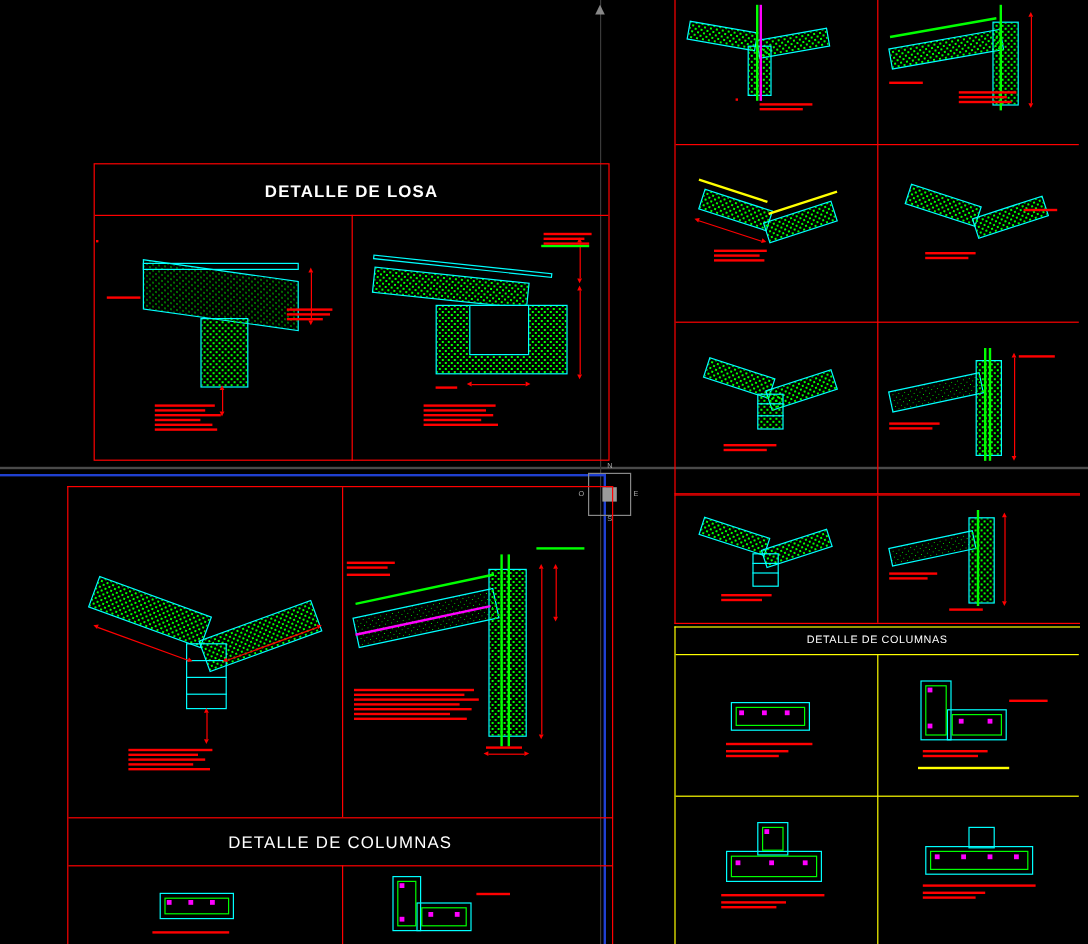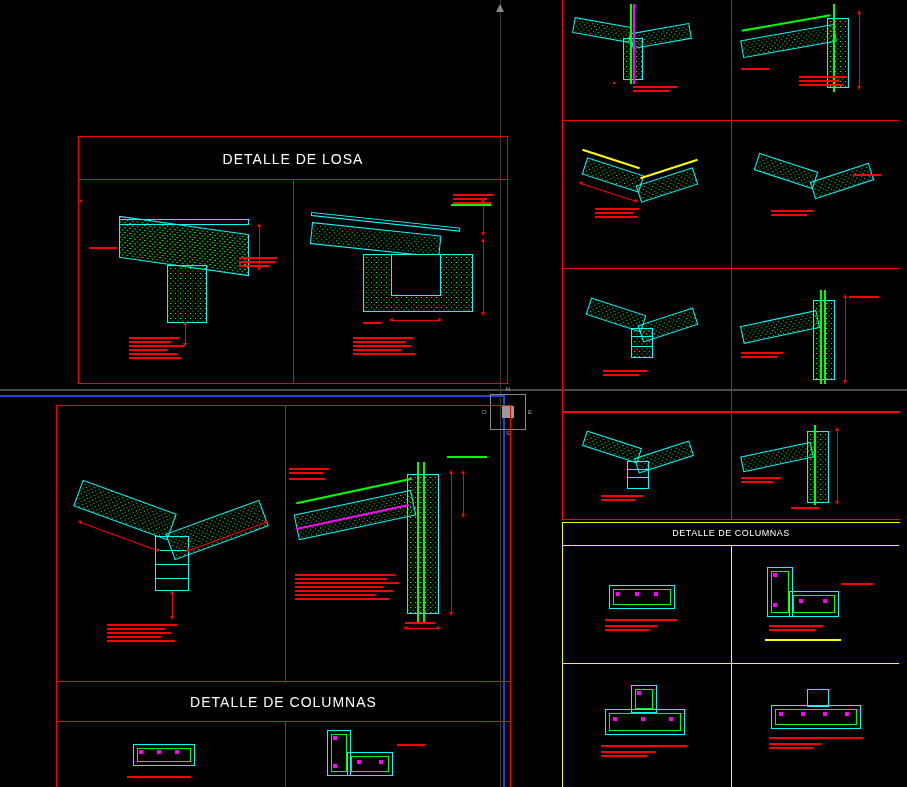--- a/index.html
+++ b/index.html
@@ -187,21 +187,21 @@
     <div class="lbl" style="left:16px; top:-8px;">N</div>
     <div class="lbl" style="left:16px; top:36px;">S</div>
     <div class="lbl" style="left:38px; top:15px;">E</div>
     <div class="lbl" style="left:-8px; top:15px;">O</div>
   </div>
 
   <div style="position:absolute; left:496px; top:4px;">
     <div style="width:0;height:0;border-left:4px solid transparent;border-right:4px solid transparent;border-bottom:8px solid #888;"></div>
   </div>
 
-  <div class="frame red-border" style="left:78px; top:136px; width:430px; height:248px;">
+  <div class="frame red-border" style="left:78px; top:136px; width:430px; height:248px;font-weight:bold;">
     <div class="divider-h" style="left:0; top:42px; width:428px;"></div>
     <div class="divider-v" style="left:214px; top:42px; height:205px;"></div>
     <div class="title-text" style="left:0; top:14px; width:428px;">DETALLE DE LOSA</div>
 
     <div class="shape" style="left:10px; top:60px; width:200px; height:180px;">
 
       <div class="hatch cyan-stroke" style="position:absolute; left:30px; top:28px; width:130px; height:42px; transform:skewY(8deg);"></div>
 
       <div class="hatch cyan-stroke" style="position:absolute; left:78px; top:68px; width:40px; height:58px;"></div>
 

